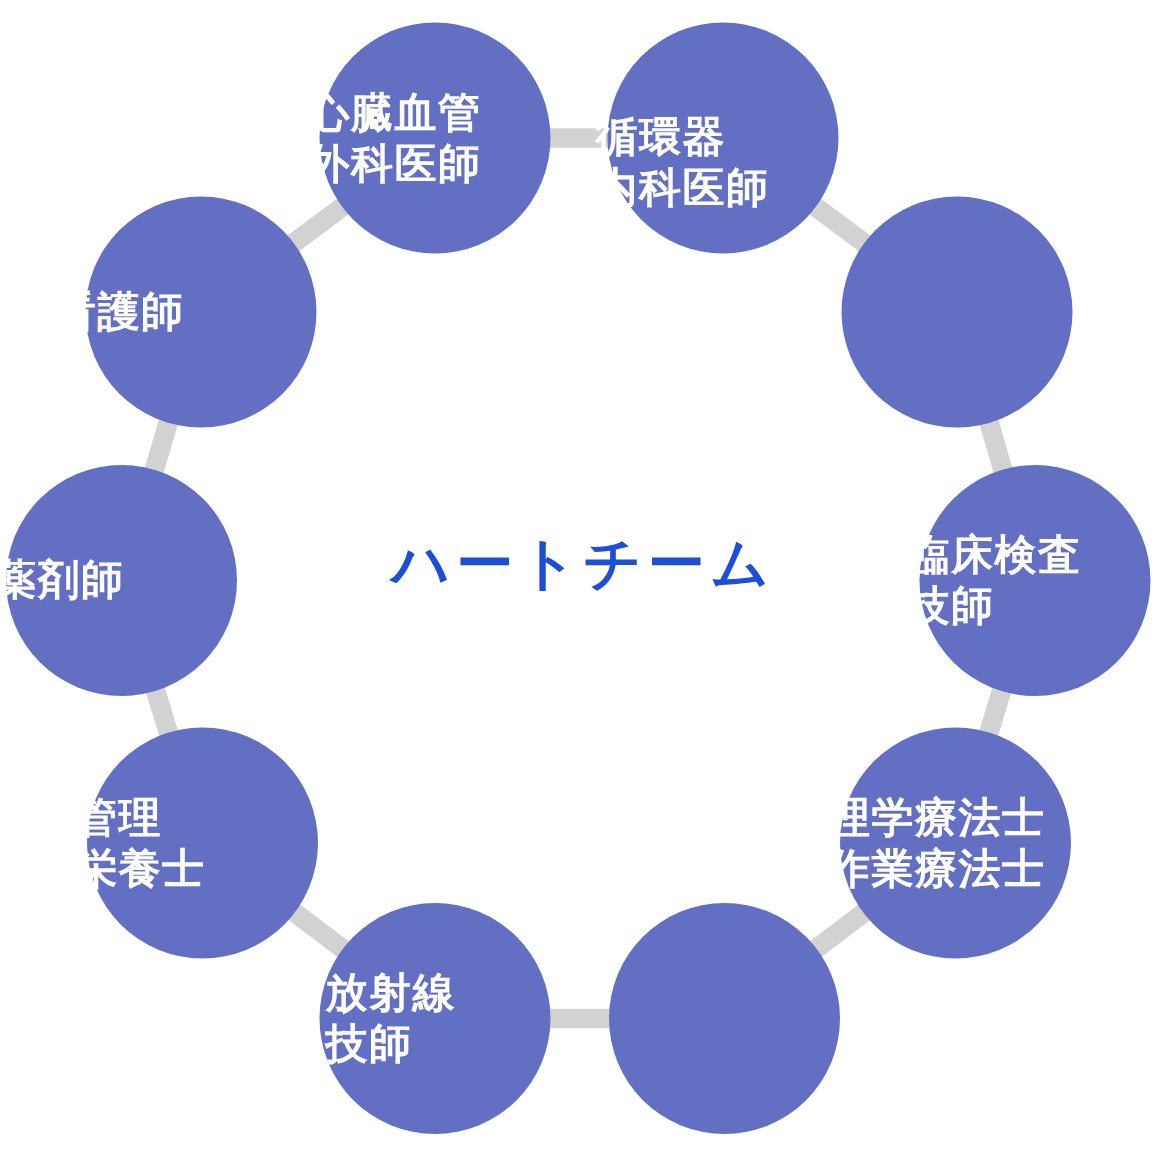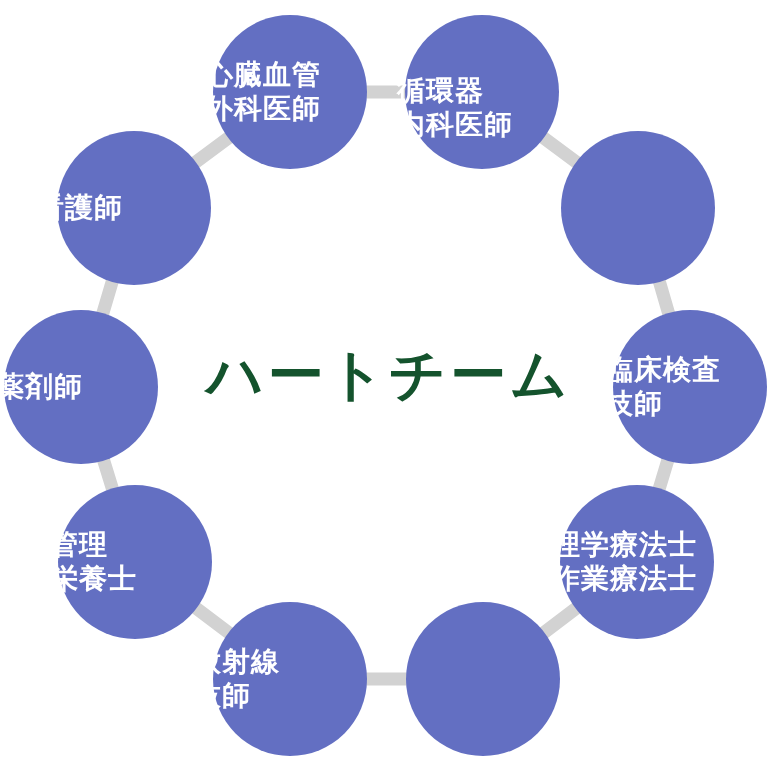--- a/index.html
+++ b/index.html
@@ -32,34 +32,34 @@
     font-weight: bold;
     line-height: 1.2;
     white-space: pre-line;
     letter-spacing: 1px;
   }
   .diagram-title {
     position: absolute;
     left: 389px;
     top: 376px;
     transform: translate(-50%, -50%);
-    color: #14532d;
-    font-size: 56px;
+    color: #1d4ed8;
+    font-size: 38px;
     font-weight: bold;
     letter-spacing: 4px;
     white-space: nowrap;
   }
   
   .c0 { left: 290px; top: 92px;  }
   .c1 { left: 482px; top: 108px;  }
   .c2 { left: 638px; top: 208px; }
   .c3 { left: 690px; top: 387px; }
   .c4 { left: 637px; top: 562px; }
   .c5 { left: 483px; top: 679px; }
-  .c6 { left: 278px; top: 679px; }
+  .c6 { left: 302px; top: 679px; }
   .c7 { left: 135px; top: 562px; }
   .c8 { left: 81px;  top: 387px; }
   .c9 { left: 121px; top: 208px; }
 </style>
 </head>
 <body>
 
 <div class="canvas">
 
   <svg class="ring-svg" viewBox="0 0 771 771" aria-hidden="true">

